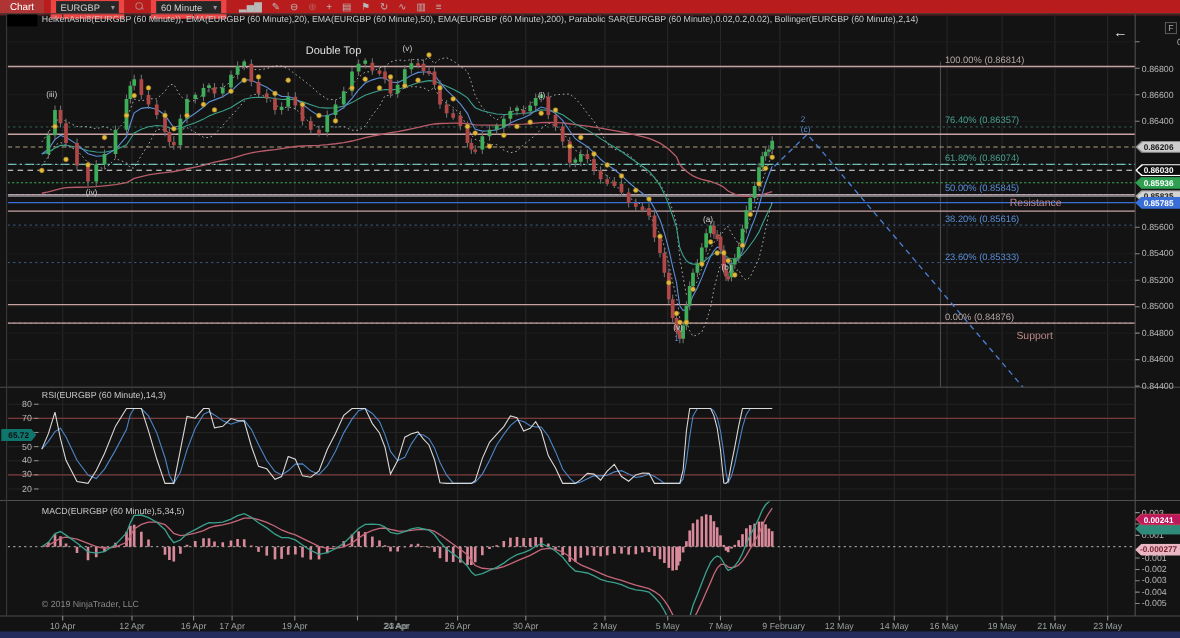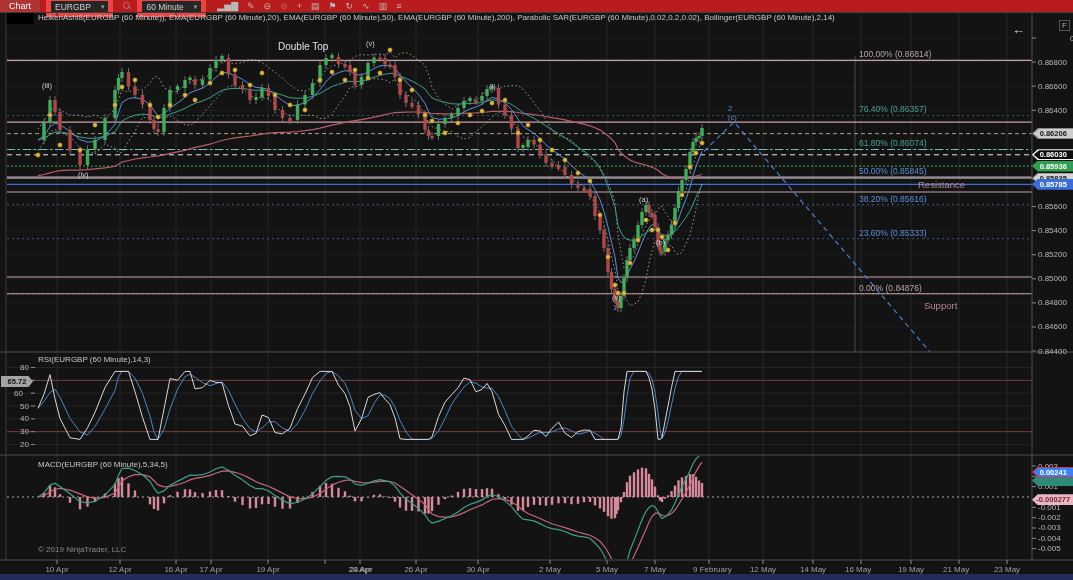--- a/index.html
+++ b/index.html
@@ -701,35 +701,35 @@
           <div class="pb-inner" style="background: rgb(58, 111, 216); color: rgb(255, 255, 255);">0.85785</div>
         </div>
       </div>
       <div class="lbl" style="left: 14px; top: 363.01px; width: 15px; text-align: right; font-size: 8px; color: rgb(184, 184, 184);">80</div>
       <div class="lbl" style="left: 14px; top: 375.84px; width: 15px; text-align: right; font-size: 8px; color: rgb(184, 184, 184);">70</div>
       <div class="lbl" style="left: 14px; top: 388.67px; width: 15px; text-align: left; font-size: 8px; color: rgb(184, 184, 184);">60</div>
       <div class="lbl" style="left: 14px; top: 401.5px; width: 15px; text-align: right; font-size: 8px; color: rgb(184, 184, 184);">50</div>
       <div class="lbl" style="left: 14px; top: 414.33px; width: 15px; text-align: right; font-size: 8px; color: rgb(184, 184, 184);">40</div>
       <div class="lbl" style="left: 14px; top: 427.16px; width: 15px; text-align: right; font-size: 8px; color: rgb(184, 184, 184);">30</div>
       <div class="lbl" style="left: 14px; top: 439.99px; width: 15px; text-align: right; font-size: 8px; color: rgb(184, 184, 184);">20</div>
-      <div class="rbadge" style="top: 376px; background: #a3a3a3; color: rgb(17, 17, 17);">65.72</div>
+      <div class="rbadge" style="top: 390px; background: #0f766e; color: rgb(17, 17, 17);">65.72</div>
       <div class="lbl" style="left: 1038px; top: 461.51px; font-size: 8px; color: rgb(184, 184, 184);">0.003</div>
       <div class="lbl" style="left: 1038px; top: 471.84px; font-size: 8px; color: rgb(184, 184, 184);">0.002</div>
       <div class="lbl" style="left: 1038px; top: 482.17px; font-size: 8px; color: rgb(184, 184, 184);">0.001</div>
       <div class="lbl" style="left: 1038px; top: 502.83px; font-size: 8px; color: rgb(184, 184, 184);">-0.001</div>
       <div class="lbl" style="left: 1038px; top: 513.16px; font-size: 8px; color: rgb(184, 184, 184);">-0.002</div>
       <div class="lbl" style="left: 1038px; top: 523.49px; font-size: 8px; color: rgb(184, 184, 184);">-0.003</div>
       <div class="lbl" style="left: 1038px; top: 533.82px; font-size: 8px; color: rgb(184, 184, 184);">-0.004</div>
       <div class="lbl" style="left: 1038px; top: 544.15px; font-size: 8px; color: rgb(184, 184, 184);">-0.005</div>
       <div class="pbadge" style="top: 475.105px;">
         <div class="pb-outer" style="background: rgb(46, 139, 122);"></div>
       </div>
       <div class="pbadge" style="top: 466.605px;">
         <div class="pb-outer" style="background: rgb(194, 59, 85);">
-          <div class="pb-inner" style="background: #3b82f6; color: rgb(255, 255, 255);">0.00241</div>
+          <div class="pb-inner" style="background: #be185d; color: rgb(255, 255, 255);">0.00241</div>
         </div>
       </div>
       <div class="pbadge" style="top: 494.361px;">
         <div class="pb-outer" style="background: rgb(233, 183, 195);">
           <div class="pb-inner" style="background: rgb(233, 183, 195); color: rgb(122, 34, 48);">-0.000277</div>
         </div>
       </div>
       <div class="lbl" style="left: 41px; top: 565px; width: 32px; text-align: center; font-size: 8px; color: rgb(154, 160, 160);">10 Apr</div>
       <div class="lbl" style="left: 104px; top: 565px; width: 32px; text-align: center; font-size: 8px; color: rgb(154, 160, 160);">12 Apr</div>
       <div class="lbl" style="left: 160px; top: 565px; width: 32px; text-align: center; font-size: 8px; color: rgb(154, 160, 160);">16 Apr</div>

